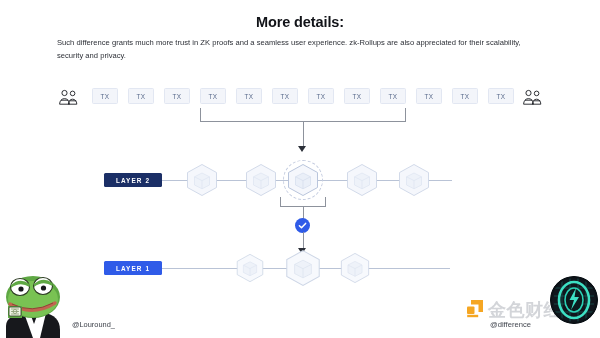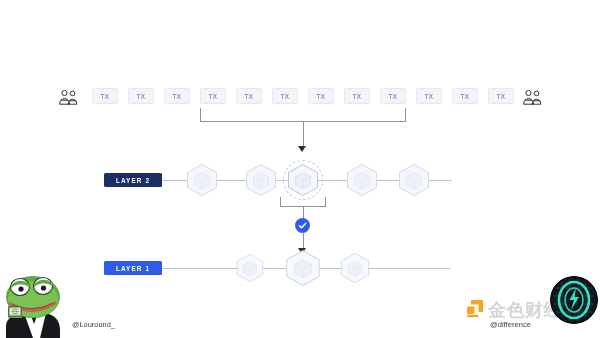--- a/index.html
+++ b/index.html
@@ -185,21 +185,23 @@
     width: 48px; height: 48px; border-radius: 50%;
     overflow: hidden;
   }
   #wm-avatar svg { display: block; }
 </style>
 </head>
 <body>
 
 <div id="slide">
 
-
+  <div id="title">More details:</div>
+
+  <div id="body-text">Such difference grants much more trust in ZK proofs and a seamless user experience. zk-Rollups are also appreciated for their scalability, security and privacy.</div>
 
   <div id="tx-row">
 
     <span class="people-icon" id="people-left">
       <svg width="22" height="20" viewBox="0 0 22 20">
         <g fill="none" stroke="#1b1d22" stroke-width="0.9">
           <circle cx="6.5" cy="6" r="2.6"></circle>
           <path d="M1.6 17.2c0-3.4 2.2-5.6 4.9-5.6s4.9 2.2 4.9 5.6z"></path>
           <circle cx="14.6" cy="6.4" r="2.3"></circle>
           <path d="M10.4 17.2c0-3.1 1.9-5 4.2-5s4.2 1.9 4.2 5z"></path>

